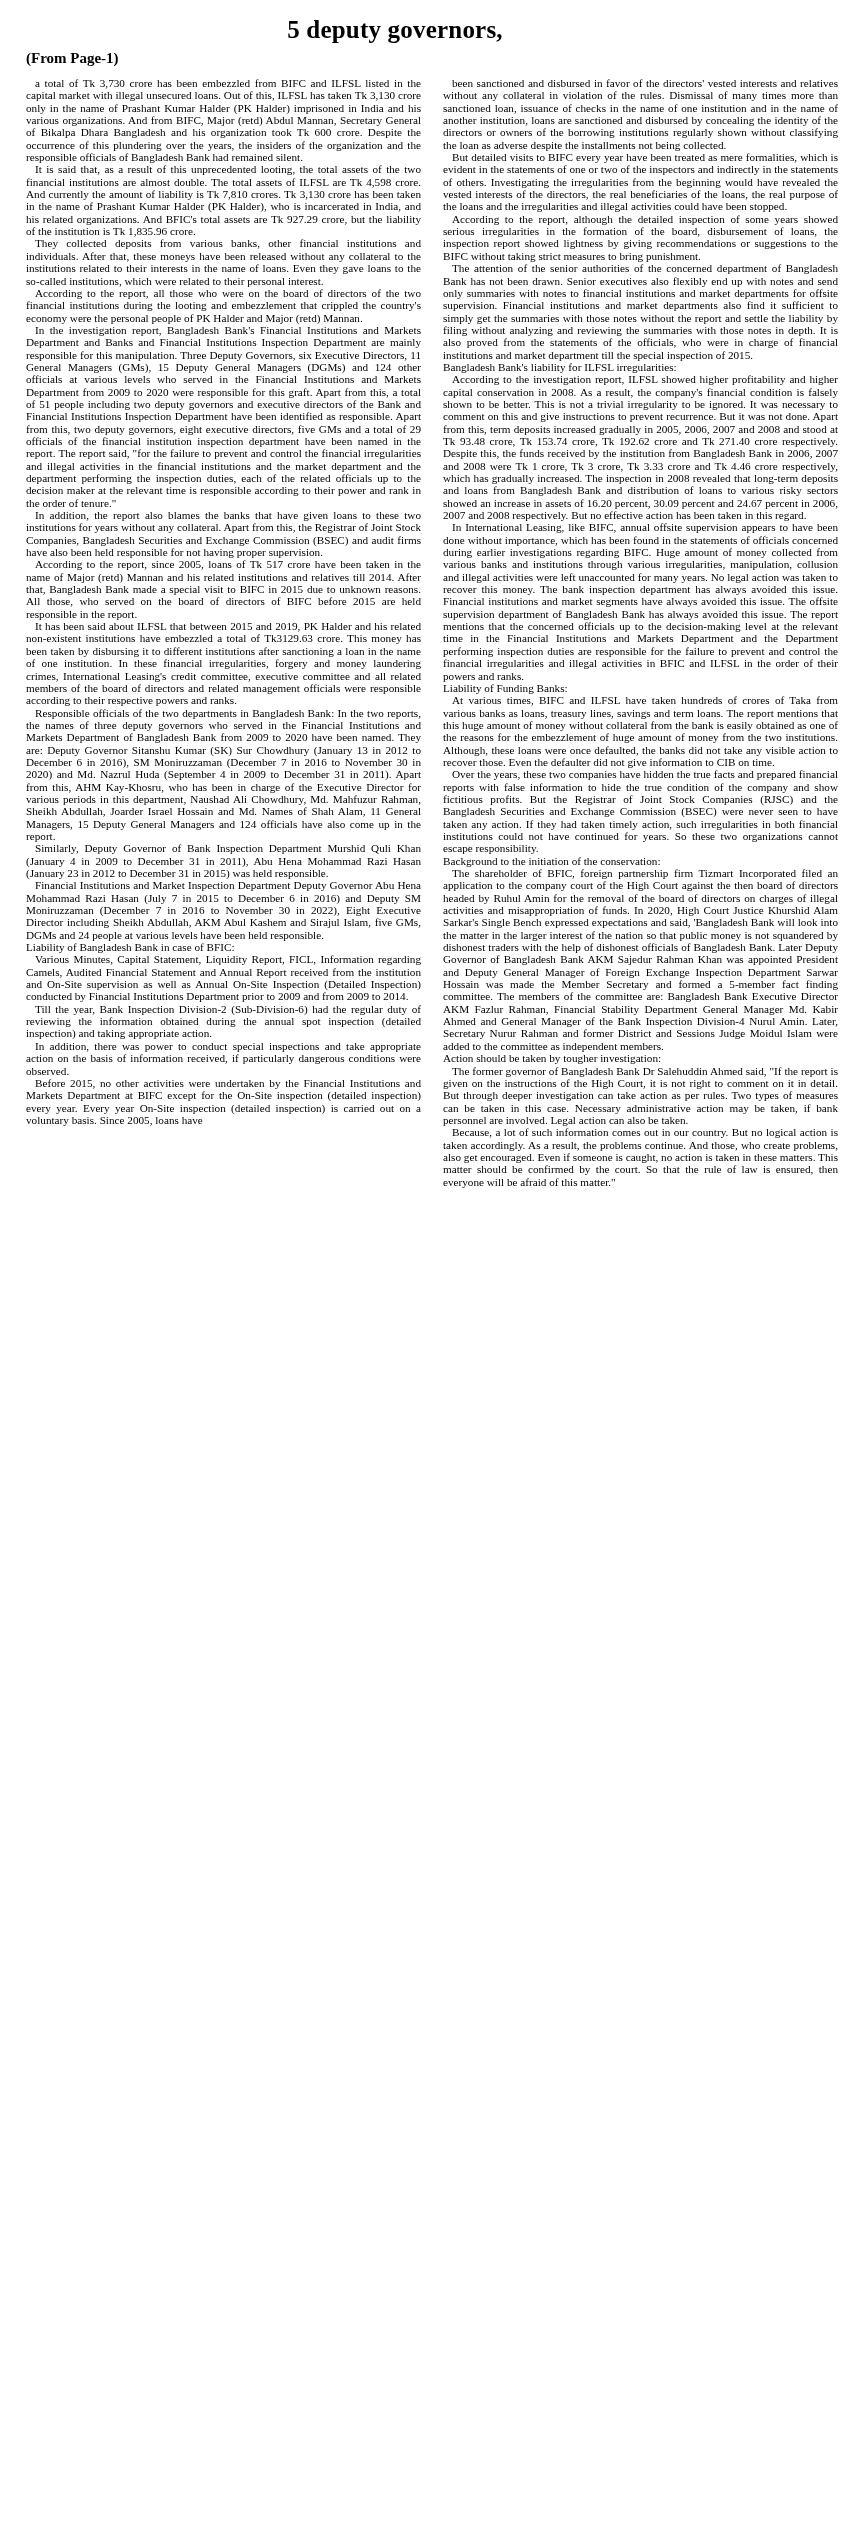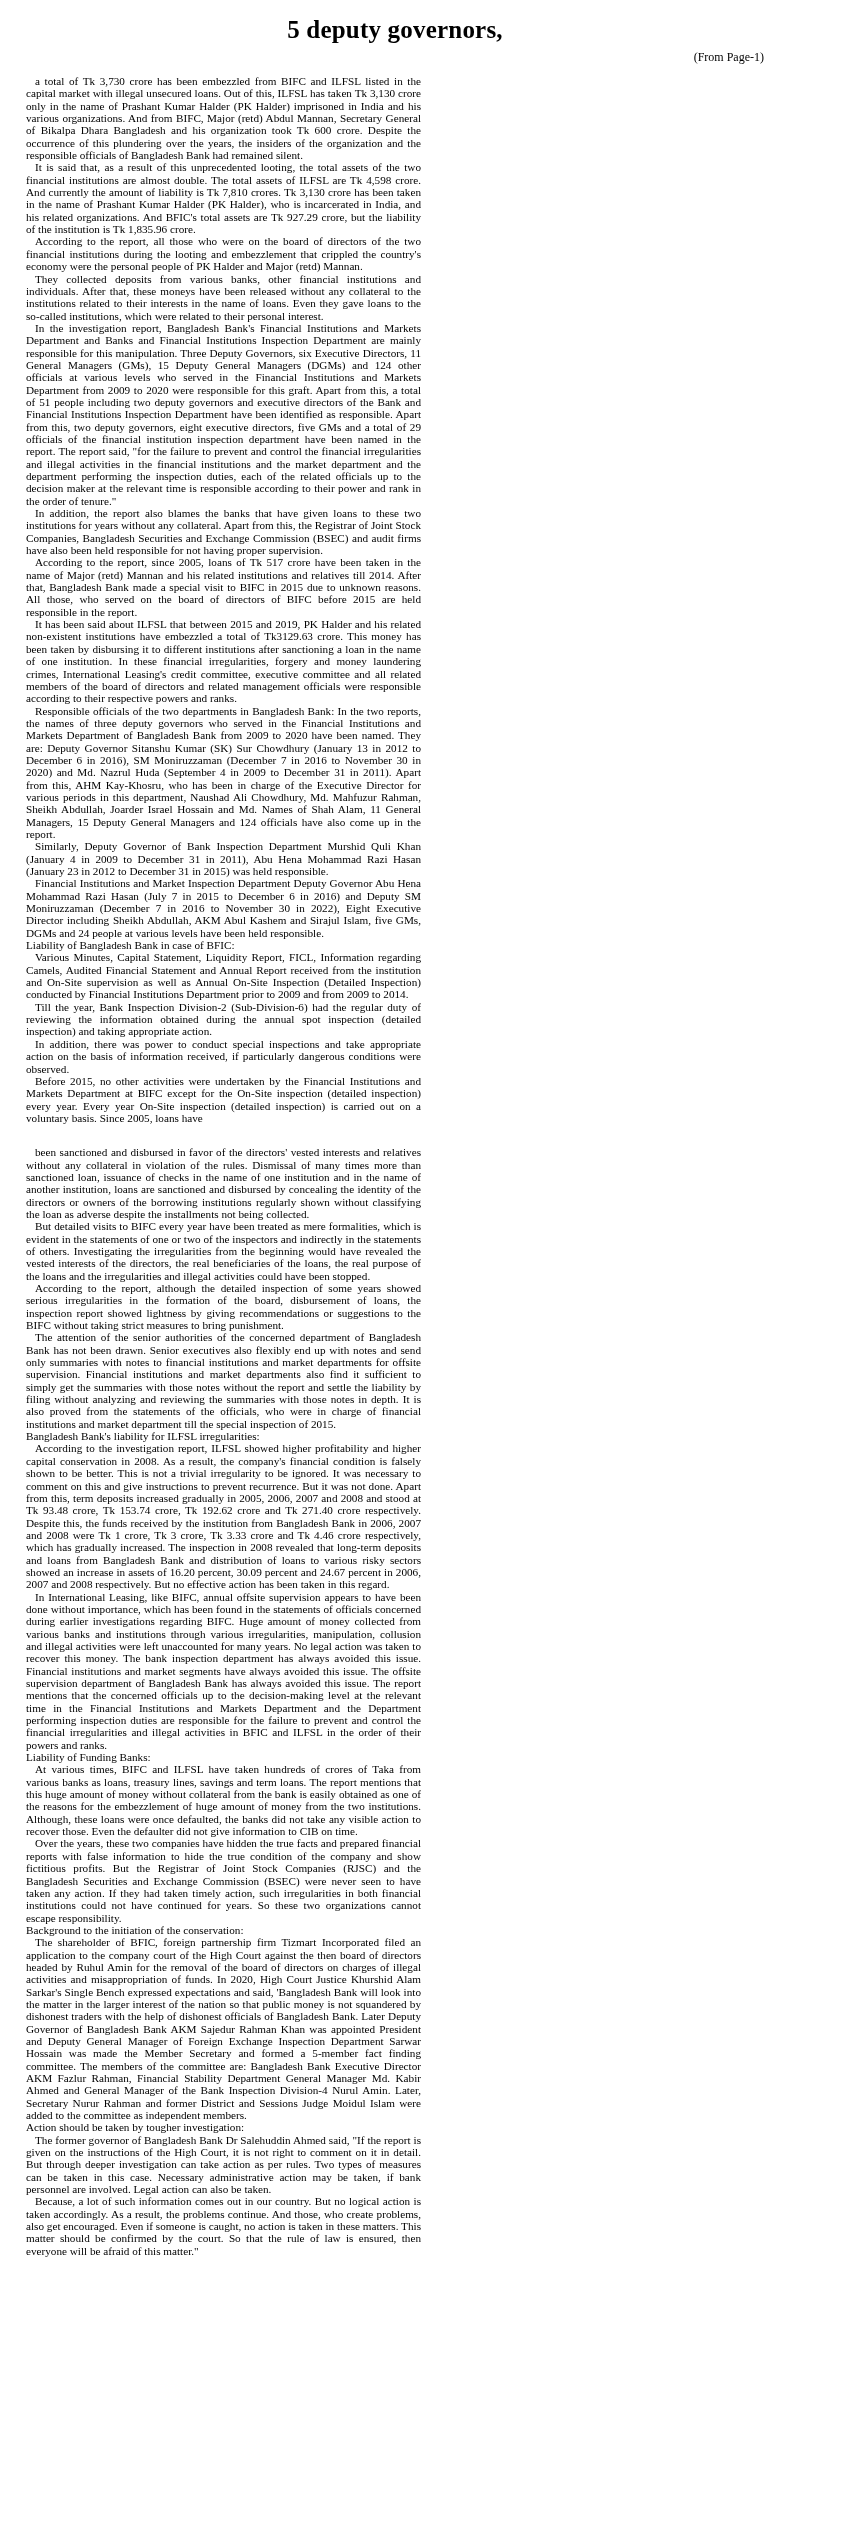--- a/index.html
+++ b/index.html
@@ -20,29 +20,29 @@
   }
   .headline {
     text-align: center;
     font-family: "Liberation Serif", serif;
     font-size: 25px;
     font-weight: bold;
     letter-spacing: 0.2px;
     margin: 2px 0 6px 0;
   }
   .fromline {
-    text-align: right;
+    text-align: left;
     font-family: "Liberation Serif", serif;
-    font-size: 12px;
-    font-weight: normal;
+    font-size: 15px;
+    font-weight: bold;
     margin: 0 0 10px 0;
   }
   .columns {
     display: flex;
-    flex-direction: column;
+    flex-direction: row;
     gap: 22px;
     align-items: flex-start;
   }
   .col {
     width: 395px;
     flex: 0 0 395px;
   }
   p.para {
     margin: 0;
     font-size: 11.2px;
@@ -62,22 +62,22 @@
 
 <div class="page">
 
   <h1 class="headline">5 deputy governors,</h1>
   <div class="fromline">(From Page-1)</div>
 
   <div class="columns">
     <div class="col" id="col-left">
         <p class="para indent">a total of Tk 3,730 crore has been embezzled from BIFC and ILFSL listed in the capital market with illegal unsecured loans. Out of this, ILFSL has taken Tk 3,130 crore only in the name of Prashant Kumar Halder (PK Halder) imprisoned in India and his various organizations. And from BIFC, Major (retd) Abdul Mannan, Secretary General of Bikalpa Dhara Bangladesh and his organization took Tk 600 crore. Despite the occurrence of this plundering over the years, the insiders of the organization and the responsible officials of Bangladesh Bank had remained silent.</p>
         <p class="para indent">It is said that, as a result of this unprecedented looting, the total assets of the two financial institutions are almost double. The total assets of ILFSL are Tk 4,598 crore. And currently the amount of liability is Tk 7,810 crores. Tk 3,130 crore has been taken in the name of Prashant Kumar Halder (PK Halder), who is incarcerated in India, and his related organizations. And BFIC's total assets are Tk 927.29 crore, but the liability of the institution is Tk 1,835.96 crore.</p>
+        <p class="para indent">They collected deposits from various banks, other financial institutions and individuals. After that, these moneys have been released without any collateral to the institutions related to their interests in the name of loans. Even they gave loans to the so-called institutions, which were related to their personal interest.</p>
         <p class="para indent">According to the report, all those who were on the board of directors of the two financial institutions during the looting and embezzlement that crippled the country's economy were the personal people of PK Halder and Major (retd) Mannan.</p>
-        <p class="para indent">They collected deposits from various banks, other financial institutions and individuals. After that, these moneys have been released without any collateral to the institutions related to their interests in the name of loans. Even they gave loans to the so-called institutions, which were related to their personal interest.</p>
         <p class="para indent">In the investigation report, Bangladesh Bank's Financial Institutions and Markets Department and Banks and Financial Institutions Inspection Department are mainly responsible for this manipulation. Three Deputy Governors, six Executive Directors, 11 General Managers (GMs), 15 Deputy General Managers (DGMs) and 124 other officials at various levels who served in the Financial Institutions and Markets Department from 2009 to 2020 were responsible for this graft. Apart from this, a total of 51 people including two deputy governors and executive directors of the Bank and Financial Institutions Inspection Department have been identified as responsible. Apart from this, two deputy governors, eight executive directors, five GMs and a total of 29 officials of the financial institution inspection department have been named in the report. The report said, "for the failure to prevent and control the financial irregularities and illegal activities in the financial institutions and the market department and the department performing the inspection duties, each of the related officials up to the decision maker at the relevant time is responsible according to their power and rank in the order of tenure."</p>
         <p class="para indent">In addition, the report also blames the banks that have given loans to these two institutions for years without any collateral. Apart from this, the Registrar of Joint Stock Companies, Bangladesh Securities and Exchange Commission (BSEC) and audit firms have also been held responsible for not having proper supervision.</p>
         <p class="para indent">According to the report, since 2005, loans of Tk 517 crore have been taken in the name of Major (retd) Mannan and his related institutions and relatives till 2014. After that, Bangladesh Bank made a special visit to BIFC in 2015 due to unknown reasons. All those, who served on the board of directors of BIFC before 2015 are held responsible in the report.</p>
         <p class="para indent">It has been said about ILFSL that between 2015 and 2019, PK Halder and his related non-existent institutions have embezzled a total of Tk3129.63 crore. This money has been taken by disbursing it to different institutions after sanctioning a loan in the name of one institution. In these financial irregularities, forgery and money laundering crimes, International Leasing's credit committee, executive committee and all related members of the board of directors and related management officials were responsible according to their respective powers and ranks.</p>
         <p class="para indent">Responsible officials of the two departments in Bangladesh Bank:  In the two reports, the names of three deputy governors who served in the Financial Institutions and Markets Department of Bangladesh Bank from 2009 to 2020 have been named. They are: Deputy Governor Sitanshu Kumar (SK) Sur Chowdhury (January 13 in 2012 to December 6 in 2016), SM Moniruzzaman (December 7 in 2016 to November 30 in 2020) and Md. Nazrul Huda (September 4 in 2009 to December 31 in 2011). Apart from this, AHM Kay-Khosru, who has been in charge of the Executive Director for various periods in this department, Naushad Ali Chowdhury, Md. Mahfuzur Rahman, Sheikh Abdullah, Joarder Israel Hossain and Md. Names of Shah Alam, 11 General Managers, 15 Deputy General Managers and 124 officials have also come up in the report.</p>
         <p class="para indent">Similarly, Deputy Governor of Bank Inspection Department Murshid Quli Khan (January 4 in 2009 to December 31 in 2011), Abu Hena Mohammad Razi Hasan (January 23 in 2012 to December 31 in 2015) was held responsible.</p>
         <p class="para indent">Financial Institutions and Market Inspection Department Deputy Governor Abu Hena Mohammad Razi Hasan (July 7 in 2015 to December 6 in 2016) and Deputy SM Moniruzzaman (December 7 in 2016 to November 30 in 2022), Eight Executive Director including Sheikh Abdullah, AKM Abul Kashem and Sirajul Islam, five GMs, DGMs and 24 people at various levels have been held responsible.</p>
         <p class="para">Liability of Bangladesh Bank in case of BFIC:</p>
         <p class="para indent">Various Minutes, Capital Statement, Liquidity Report, FICL, Information regarding Camels, Audited Financial Statement and Annual Report received from the institution and On-Site supervision as well as Annual On-Site Inspection (Detailed Inspection) conducted by Financial Institutions Department prior to 2009 and from 2009 to 2014.</p>
         <p class="para indent">Till the year, Bank Inspection Division-2 (Sub-Division-6) had the regular duty of reviewing the information obtained during the annual spot inspection (detailed inspection) and taking appropriate action.</p>

